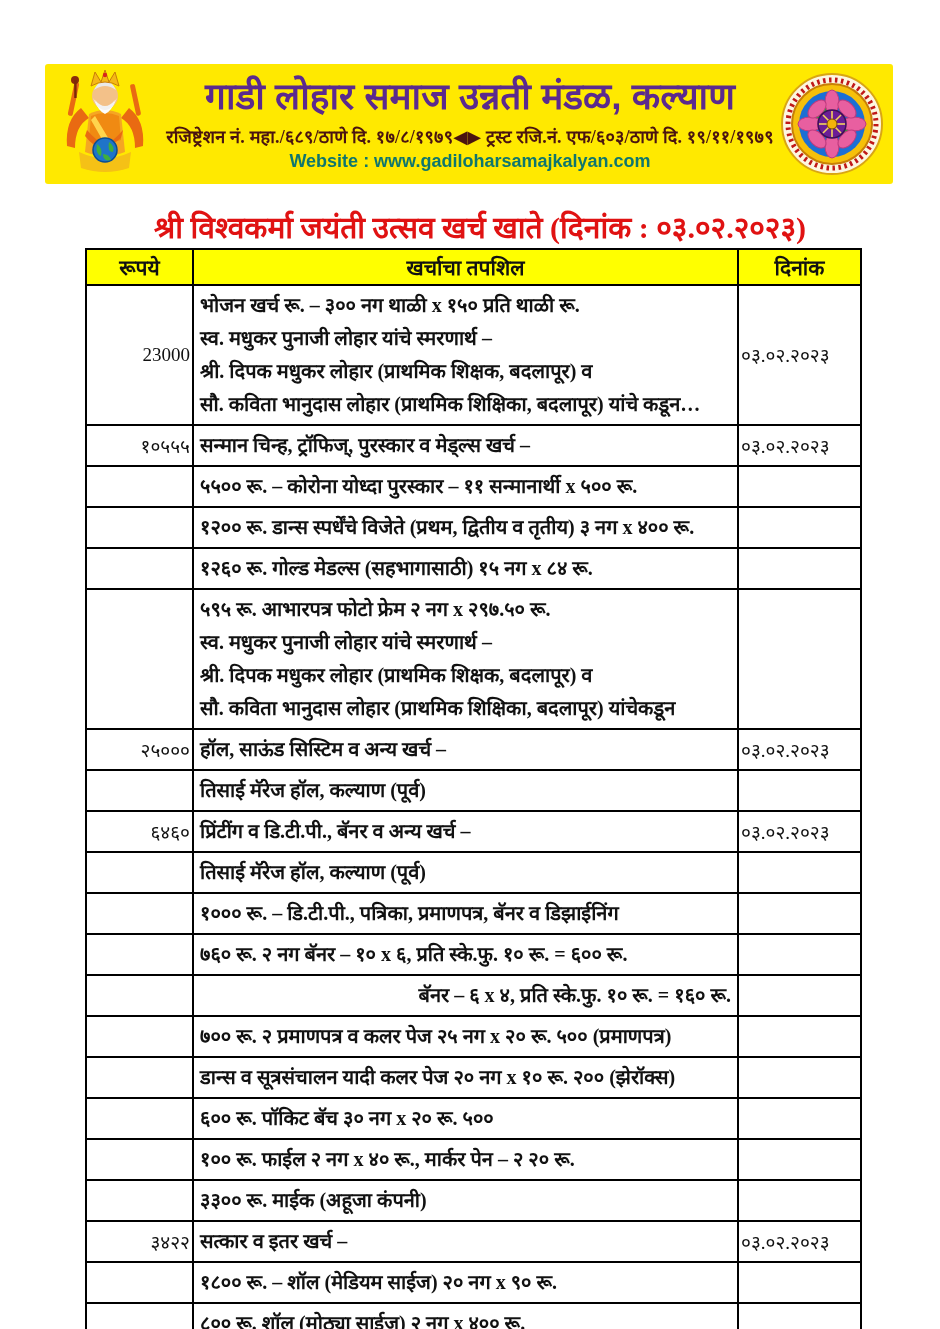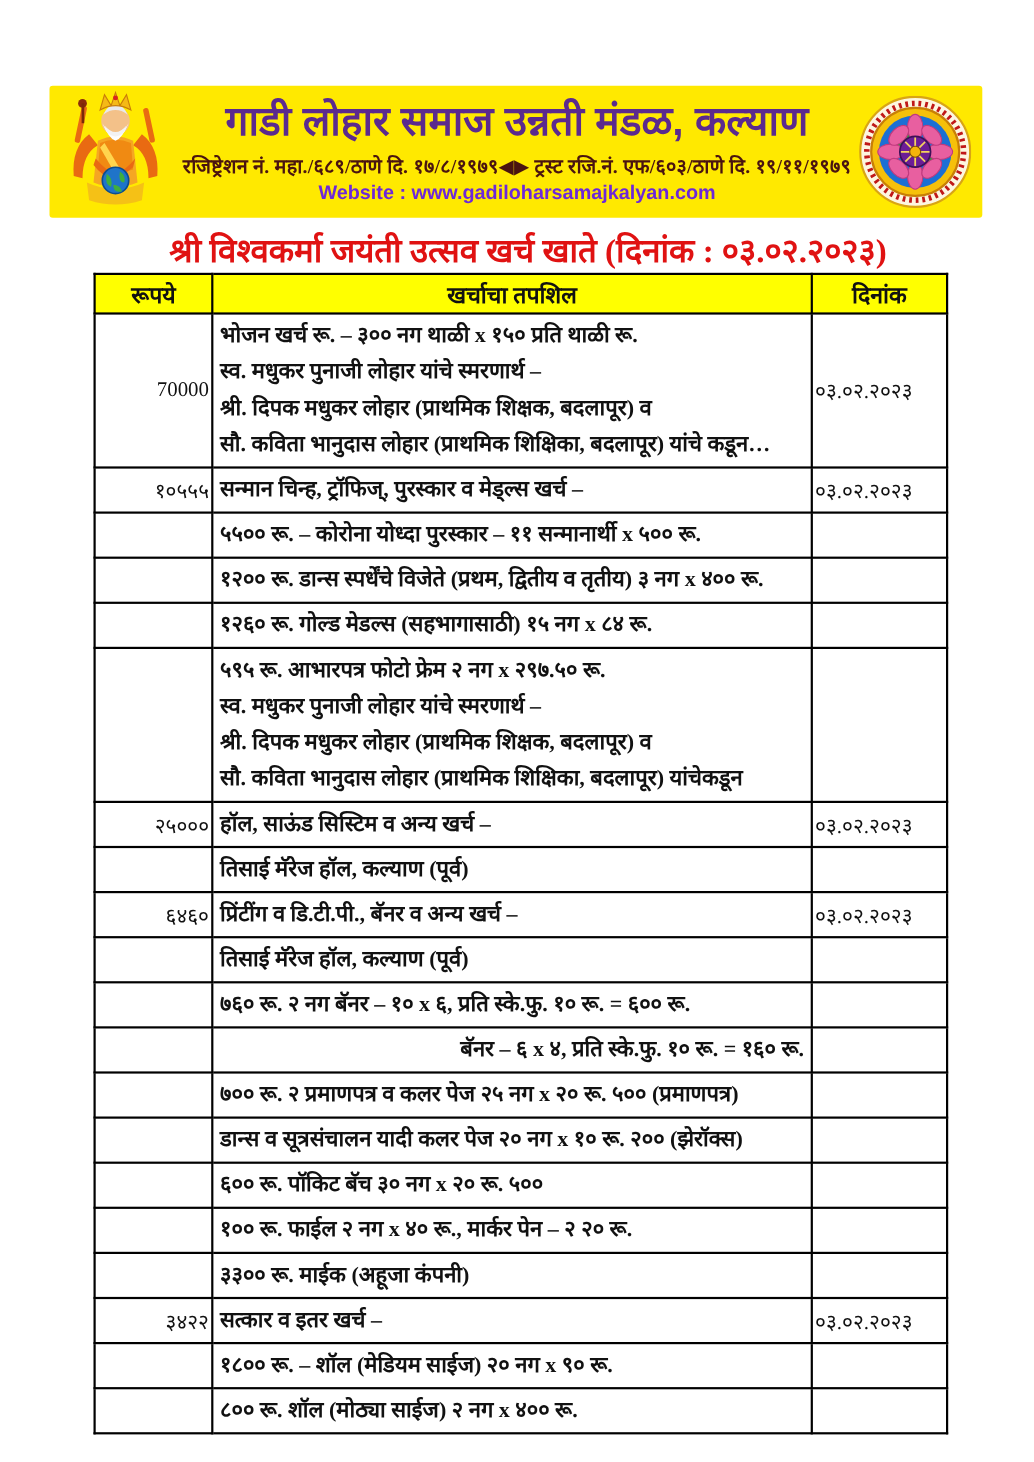--- a/index.html
+++ b/index.html
@@ -6,38 +6,38 @@
   html,body { background:#fff; }
   body {
     width:940px; height:1329px; position:relative;
     font-family:"Liberation Serif","DejaVu Serif",serif;
     color:#111;
   }
   .page { position:relative; width:940px; height:1329px; background:#fff; overflow:hidden; }
 
   
   .masthead {
-    position:absolute; left:45px; top:78px; width:848px; height:120px;
+    position:absolute; left:45px; top:64px; width:848px; height:120px;
     background:#ffe900; border-radius:3px;
     display:flex; align-items:center; justify-content:space-between;
     padding:4px 10px 4px 6px;
   }
   .masthead-center { flex:1; text-align:center; padding:0 4px; }
   .org-name {
     font-family:"Liberation Sans","DejaVu Sans",sans-serif;
     font-size:37px; font-weight:bold; color:#5b2a8e; line-height:1.15;
     white-space:nowrap;
   }
   .reg-line {
     margin-top:6px; font-size:18px; font-weight:bold; color:#4a1410;
     white-space:nowrap; letter-spacing:0.2px;
   }
   .website-line {
     margin-top:3px; font-family:"Liberation Sans","DejaVu Sans",sans-serif;
-    font-size:18px; font-weight:bold; color:#6d28d9;text-align:center;
+    font-size:18px; font-weight:bold; color:#0f766e;text-align:center;
   }
   .logo-box { flex:0 0 auto; display:flex; align-items:center; justify-content:center; }
 
   
   .doc-title {
     position:absolute; left:0; top:206px; width:940px; text-align:center;
     font-size:30px; font-weight:bold; color:#e01212;padding-left:20px;
   }
 
   
@@ -163,21 +163,21 @@
     </colgroup>
     <thead>
       <tr>
         <th>रूपये</th>
         <th>खर्चाचा तपशिल</th>
         <th>दिनांक</th>
       </tr>
     </thead>
     <tbody>
         <tr>
-          <td class="col-amount">70000</td>
+          <td class="col-amount">23000</td>
           <td class="col-details">
             <div class="detail-line">भोजन खर्च रू. – ३०० नग थाळी x १५० प्रति थाळी रू.</div>
             <div class="detail-line">स्व. मधुकर पुनाजी लोहार यांचे स्मरणार्थ –</div>
             <div class="detail-line">श्री. दिपक मधुकर लोहार (प्राथमिक शिक्षक, बदलापूर) व</div>
             <div class="detail-line">सौ. कविता भानुदास लोहार (प्राथमिक शिक्षिका, बदलापूर) यांचे कडून…</div>
           </td>
           <td class="col-date">०३.०२.२०२३</td>
         </tr>
         <tr>
           <td class="col-amount">१०५५५</td>
@@ -241,20 +241,27 @@
         <tr>
           <td class="col-amount"></td>
           <td class="col-details">
             <div class="detail-line">तिसाई मॅरेज हॉल, कल्याण (पूर्व)</div>
           </td>
           <td class="col-date"></td>
         </tr>
         <tr>
           <td class="col-amount"></td>
           <td class="col-details">
+            <div class="detail-line">१००० रू. – डि.टी.पी., पत्रिका, प्रमाणपत्र, बॅनर व डिझाईनिंग</div>
+          </td>
+          <td class="col-date"></td>
+        </tr>
+        <tr>
+          <td class="col-amount"></td>
+          <td class="col-details">
             <div class="detail-line">७६० रू. २ नग बॅनर – १० x ६, प्रति स्के.फु. १० रू. = ६०० रू.</div>
           </td>
           <td class="col-date"></td>
         </tr>
         <tr>
           <td class="col-amount"></td>
           <td class="col-details center">
             <div class="detail-line">बॅनर – ६ x ४, प्रति स्के.फु. १० रू. = १६० रू.</div>
           </td>
           <td class="col-date"></td>

